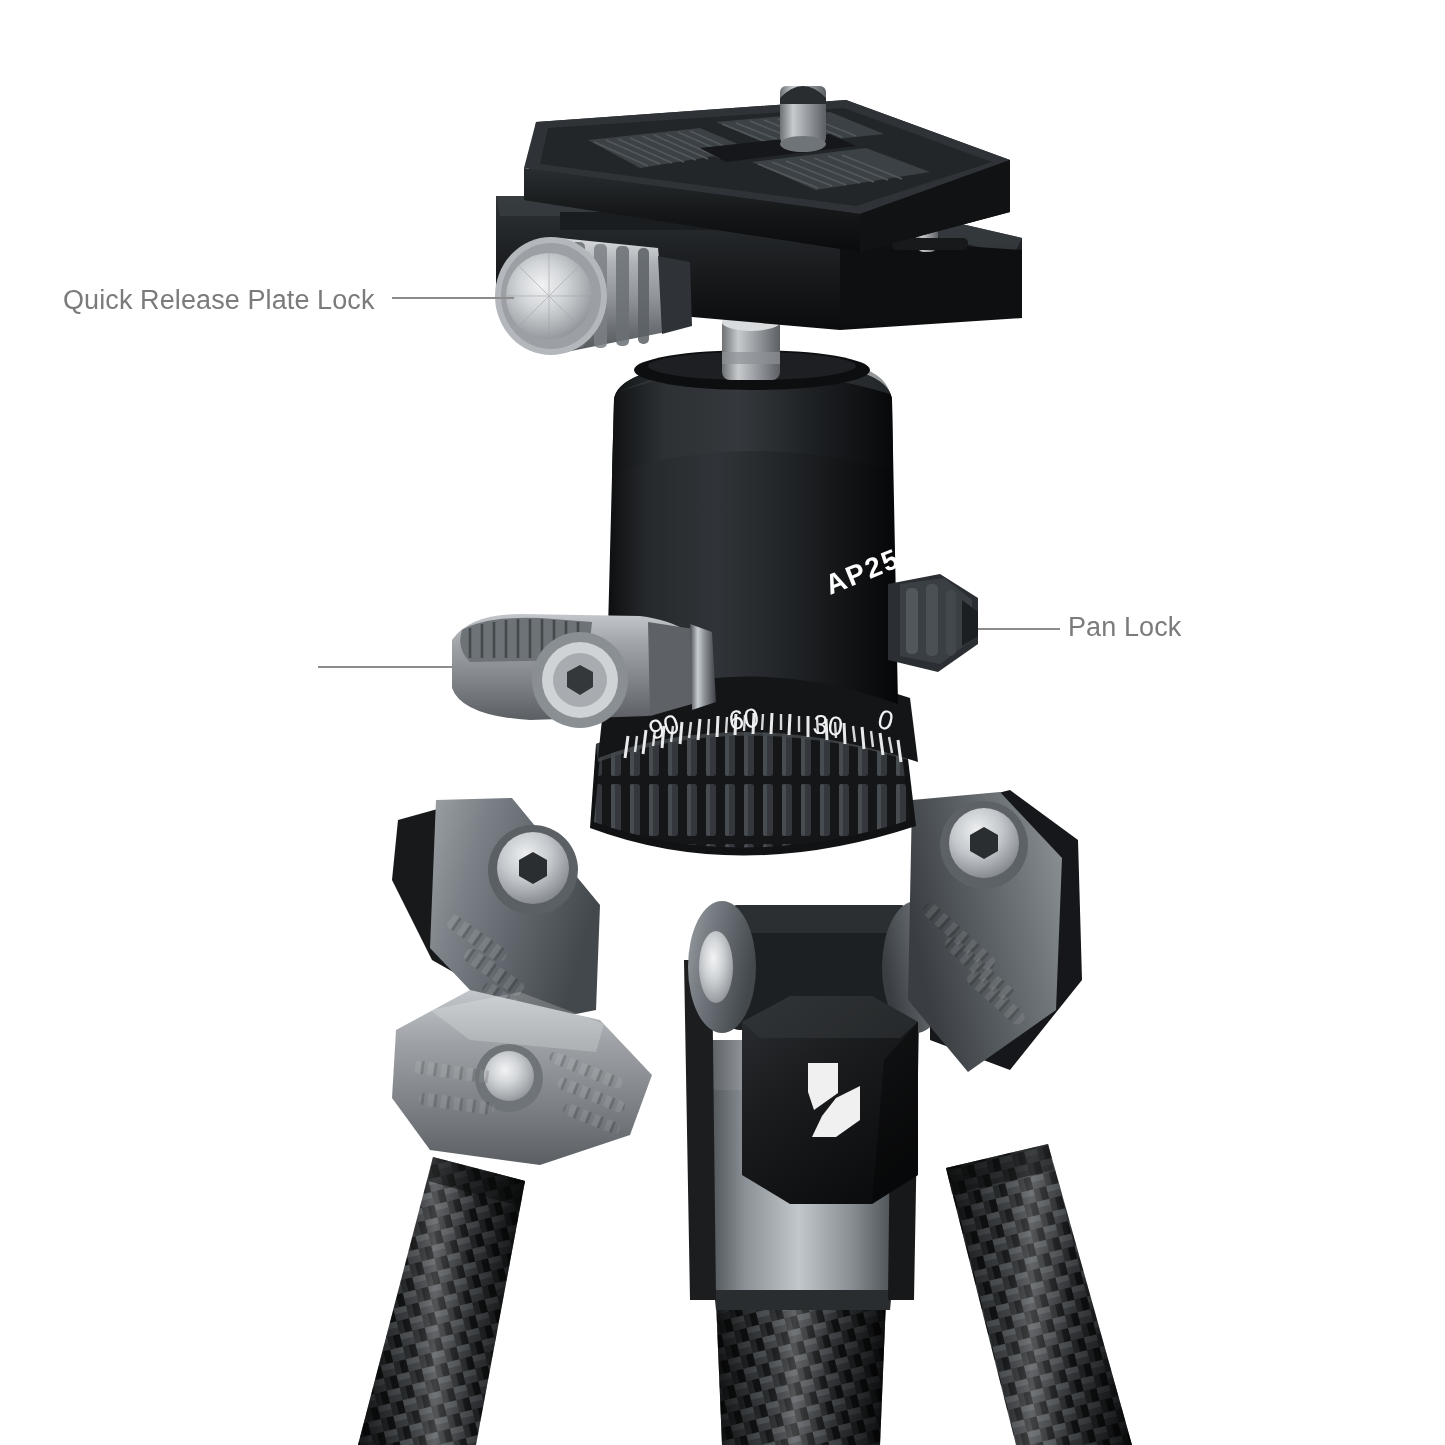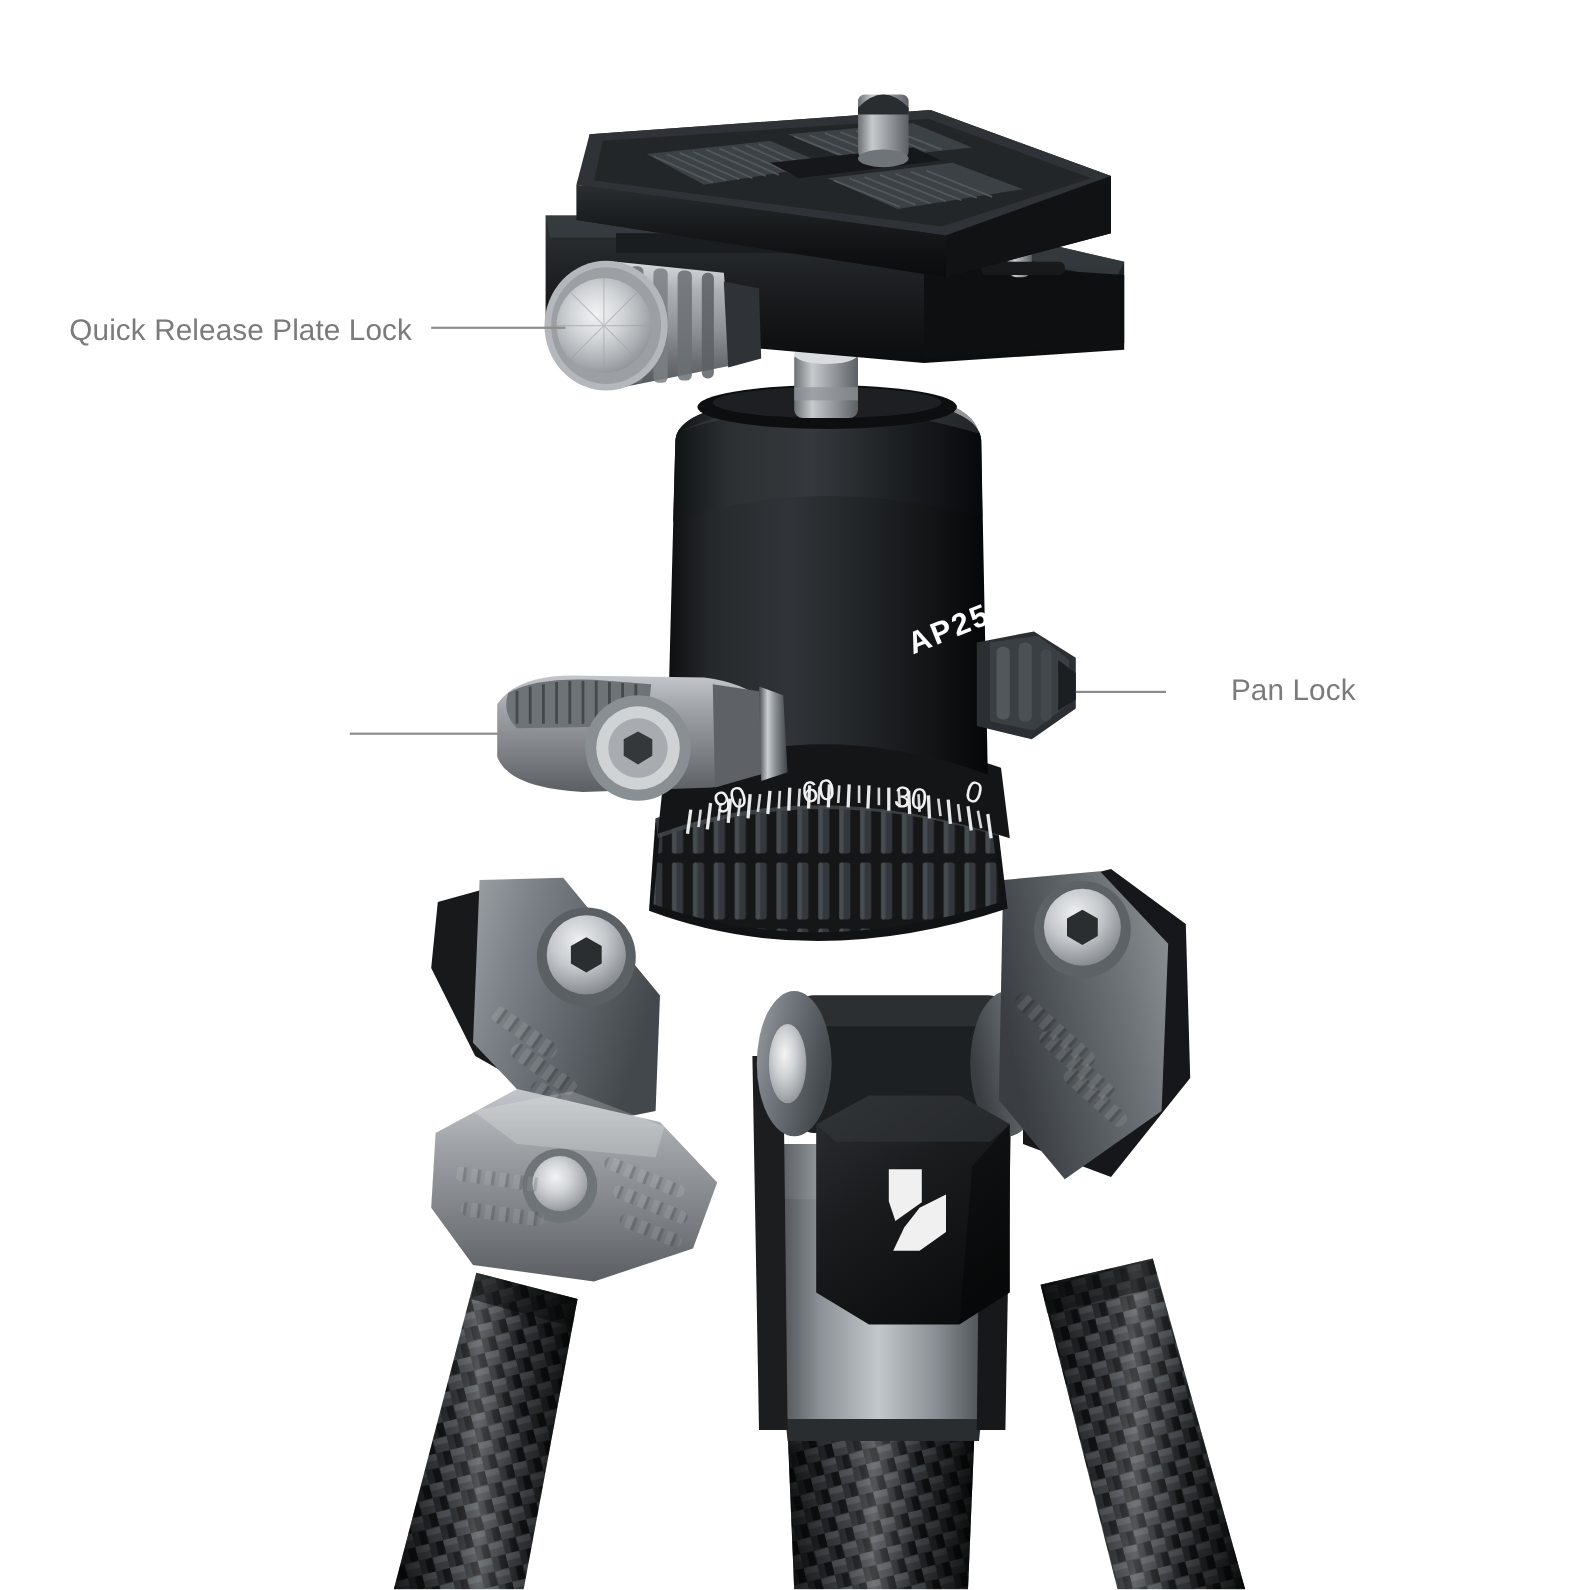--- a/index.html
+++ b/index.html
@@ -24,21 +24,21 @@
     position: absolute;
     color: #7b7b7b;
     font-size: 27px;
     line-height: 38px;
     font-weight: 400;
     letter-spacing: 0.1px;
     white-space: pre-line;
   }
   #label-qr   { left: 42px;  top: 281px; margin-left: 21px; }
   #label-ball { left: 48px;  top: 648px; }
-  #label-pan  { left: 1119px; top: 608px; }
+  #label-pan  { left: 1068px; top: 608px; }
 
   .leader {
     position: absolute;
     height: 2px;
     background: #8c8c8c;
   }
   #leader-qr   { left: 392px;  top: 297px; width: 122px; }
   #leader-ball { left: 318px;  top: 666px; width: 140px; }
   #leader-pan  { left: 978px;  top: 628px; width: 82px;  }
 

